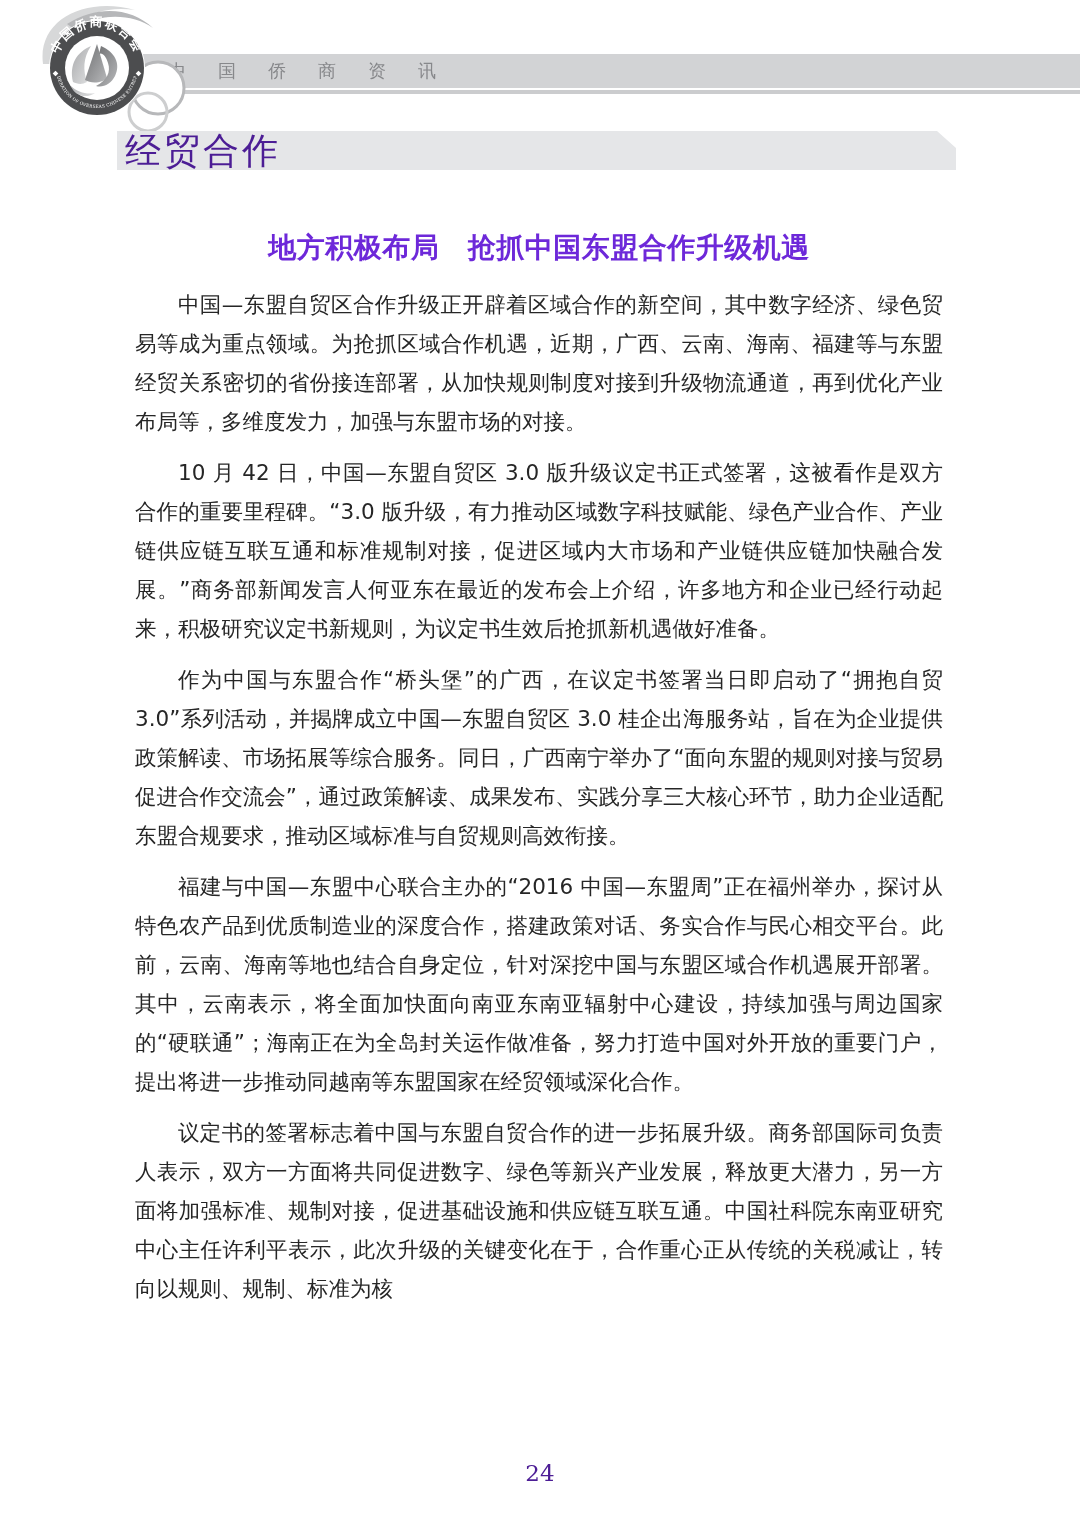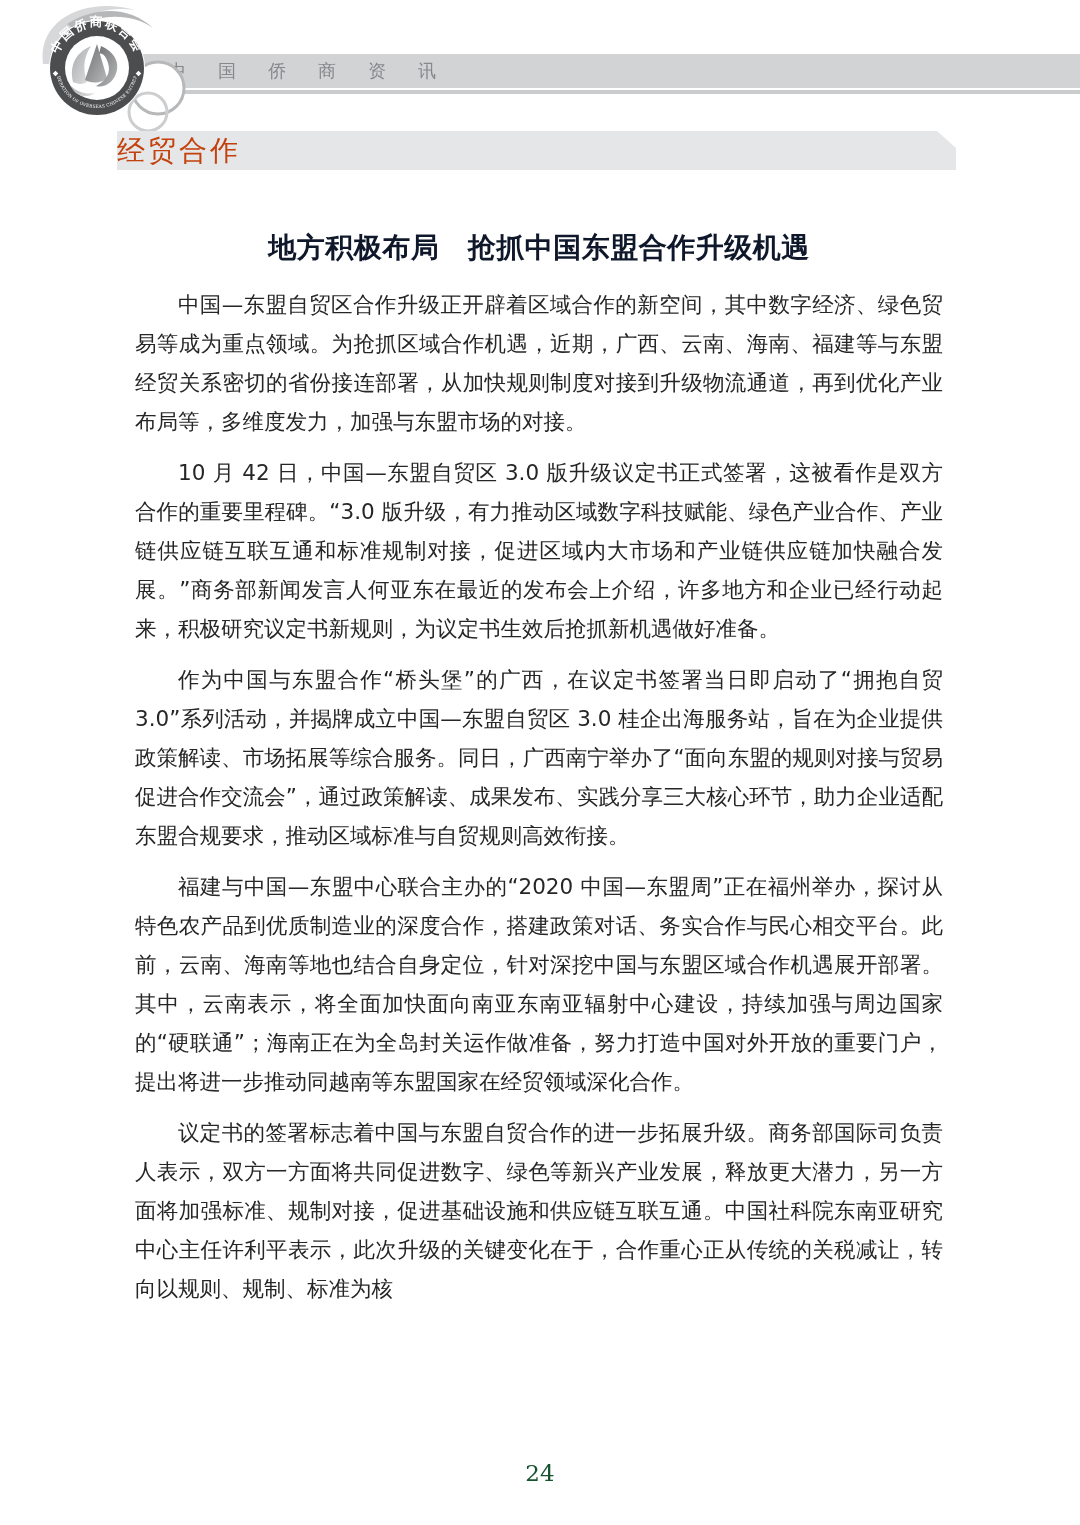--- a/index.html
+++ b/index.html
@@ -30,54 +30,55 @@
   .logo-svg{position:absolute;left:15px;top:2px;width:180px;height:132px;}
   
   .section-bar{
     position:absolute;left:117px;top:131px;width:839px;height:39px;
     background:#e5e6e8;
     clip-path:polygon(0 0, calc(100% - 19px) 0, 100% 17px, 100% 100%, 0 100%);
     display:flex;align-items:center;
   }
   .section-title{
     font-family:"DejaVu Serif","Liberation Serif",serif;
-    font-size:28px;line-height:39px;
+    font-size:36px;line-height:39px;
     letter-spacing:3px;
-    color:#c2410c;
+    color:#4c1d95;
+    padding-left:8px;
     white-space:nowrap;
   }
   
   .article{
     position:absolute;left:123px;top:228px;width:832px;
     color:#262626;
   }
   .article-title{
     margin:0 0 17px 0;
     font-size:28px;line-height:40px;
     font-weight:bold;
     text-align:center;
-    color:#0f172a;
+    color:#6d28d9;
     letter-spacing:0.5px;
   }
   .article-body p{
     margin:12px;
     font-size:21.5px;
     line-height:39px;
     text-align:justify;
     text-justify:inter-ideograph;
     text-indent:2em;
     color:#262626;
   }
   
   .page-number{
     position:absolute;left:0;right:0;top:1458px;
     text-align:center;
     font-family:"DejaVu Serif","Liberation Serif",serif;
     font-size:23px;line-height:30px;
-    color:#14532d;
+    color:#4c1d95;
   }
 </style>
 </head>
 <body>
 
 <div class="page">
 
   <div class="masthead-bar">
     <div class="masthead-text">中国侨商资讯</div>
   </div>
@@ -127,20 +128,20 @@
   <div class="section-bar">
     <span class="section-title">经贸合作</span>
   </div>
 
   <main class="article">
     <h1 class="article-title">地方积极布局　抢抓中国东盟合作升级机遇</h1>
     <div class="article-body">
       <p>中国—东盟自贸区合作升级正开辟着区域合作的新空间，其中数字经济、绿色贸易等成为重点领域。为抢抓区域合作机遇，近期，广西、云南、海南、福建等与东盟经贸关系密切的省份接连部署，从加快规则制度对接到升级物流通道，再到优化产业布局等，多维度发力，加强与东盟市场的对接。</p>
       <p>10 月 42 日，中国—东盟自贸区 3.0 版升级议定书正式签署，这被看作是双方合作的重要里程碑。“3.0 版升级，有力推动区域数字科技赋能、绿色产业合作、产业链供应链互联互通和标准规制对接，促进区域内大市场和产业链供应链加快融合发展。”商务部新闻发言人何亚东在最近的发布会上介绍，许多地方和企业已经行动起来，积极研究议定书新规则，为议定书生效后抢抓新机遇做好准备。</p>
       <p>作为中国与东盟合作“桥头堡”的广西，在议定书签署当日即启动了“拥抱自贸 3.0”系列活动，并揭牌成立中国—东盟自贸区 3.0 桂企出海服务站，旨在为企业提供政策解读、市场拓展等综合服务。同日，广西南宁举办了“面向东盟的规则对接与贸易促进合作交流会”，通过政策解读、成果发布、实践分享三大核心环节，助力企业适配东盟合规要求，推动区域标准与自贸规则高效衔接。</p>
-      <p>福建与中国—东盟中心联合主办的“2020 中国—东盟周”正在福州举办，探讨从特色农产品到优质制造业的深度合作，搭建政策对话、务实合作与民心相交平台。此前，云南、海南等地也结合自身定位，针对深挖中国与东盟区域合作机遇展开部署。其中，云南表示，将全面加快面向南亚东南亚辐射中心建设，持续加强与周边国家的“硬联通”；海南正在为全岛封关运作做准备，努力打造中国对外开放的重要门户，提出将进一步推动同越南等东盟国家在经贸领域深化合作。</p>
+      <p>福建与中国—东盟中心联合主办的“2016 中国—东盟周”正在福州举办，探讨从特色农产品到优质制造业的深度合作，搭建政策对话、务实合作与民心相交平台。此前，云南、海南等地也结合自身定位，针对深挖中国与东盟区域合作机遇展开部署。其中，云南表示，将全面加快面向南亚东南亚辐射中心建设，持续加强与周边国家的“硬联通”；海南正在为全岛封关运作做准备，努力打造中国对外开放的重要门户，提出将进一步推动同越南等东盟国家在经贸领域深化合作。</p>
       <p>议定书的签署标志着中国与东盟自贸合作的进一步拓展升级。商务部国际司负责人表示，双方一方面将共同促进数字、绿色等新兴产业发展，释放更大潜力，另一方面将加强标准、规制对接，促进基础设施和供应链互联互通。中国社科院东南亚研究中心主任许利平表示，此次升级的关键变化在于，合作重心正从传统的关税减让，转向以规则、规制、标准为核</p>
     </div>
   </main>
 
   <div class="page-number">24</div>
 
 </div>
 
 </body></html>

